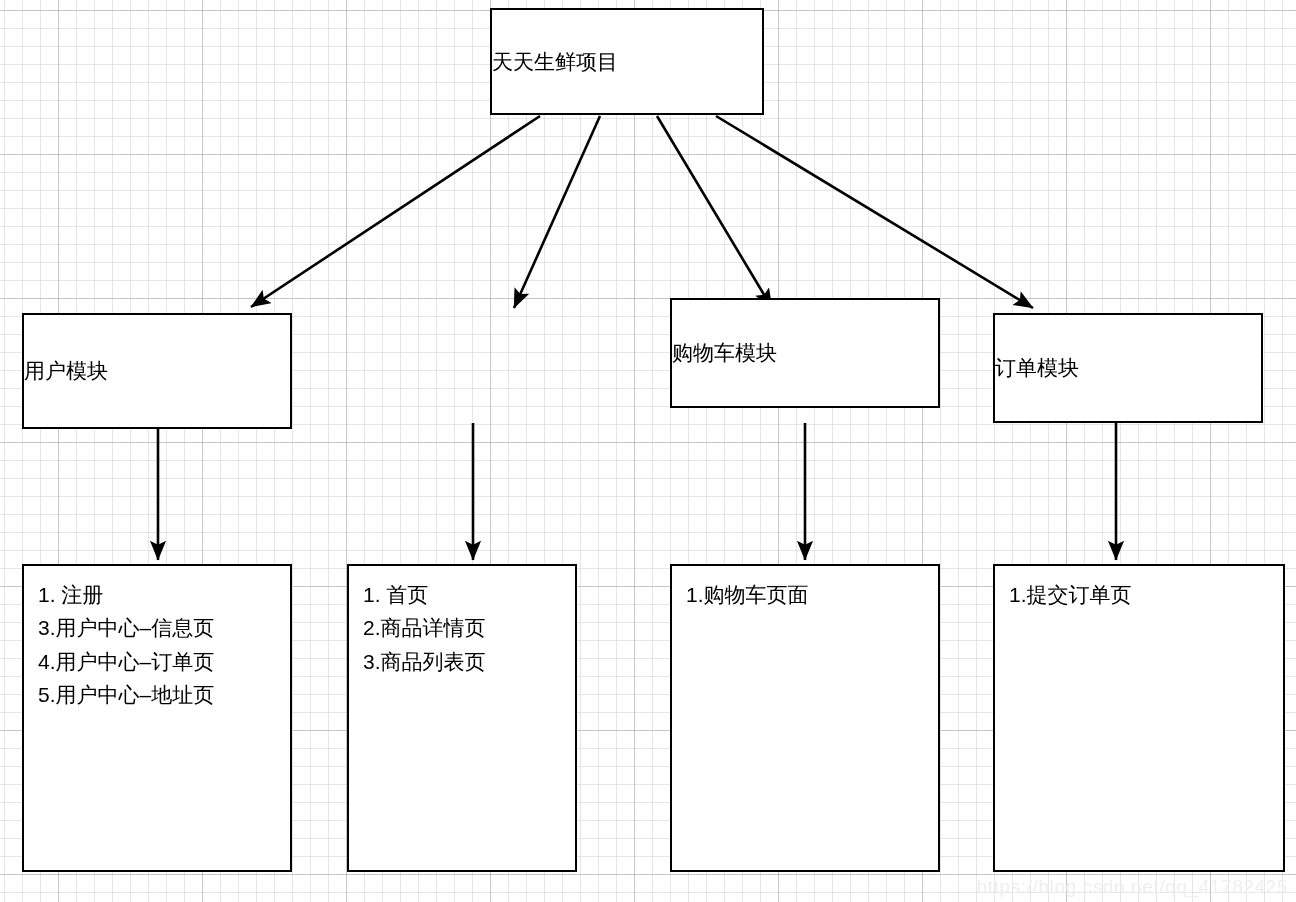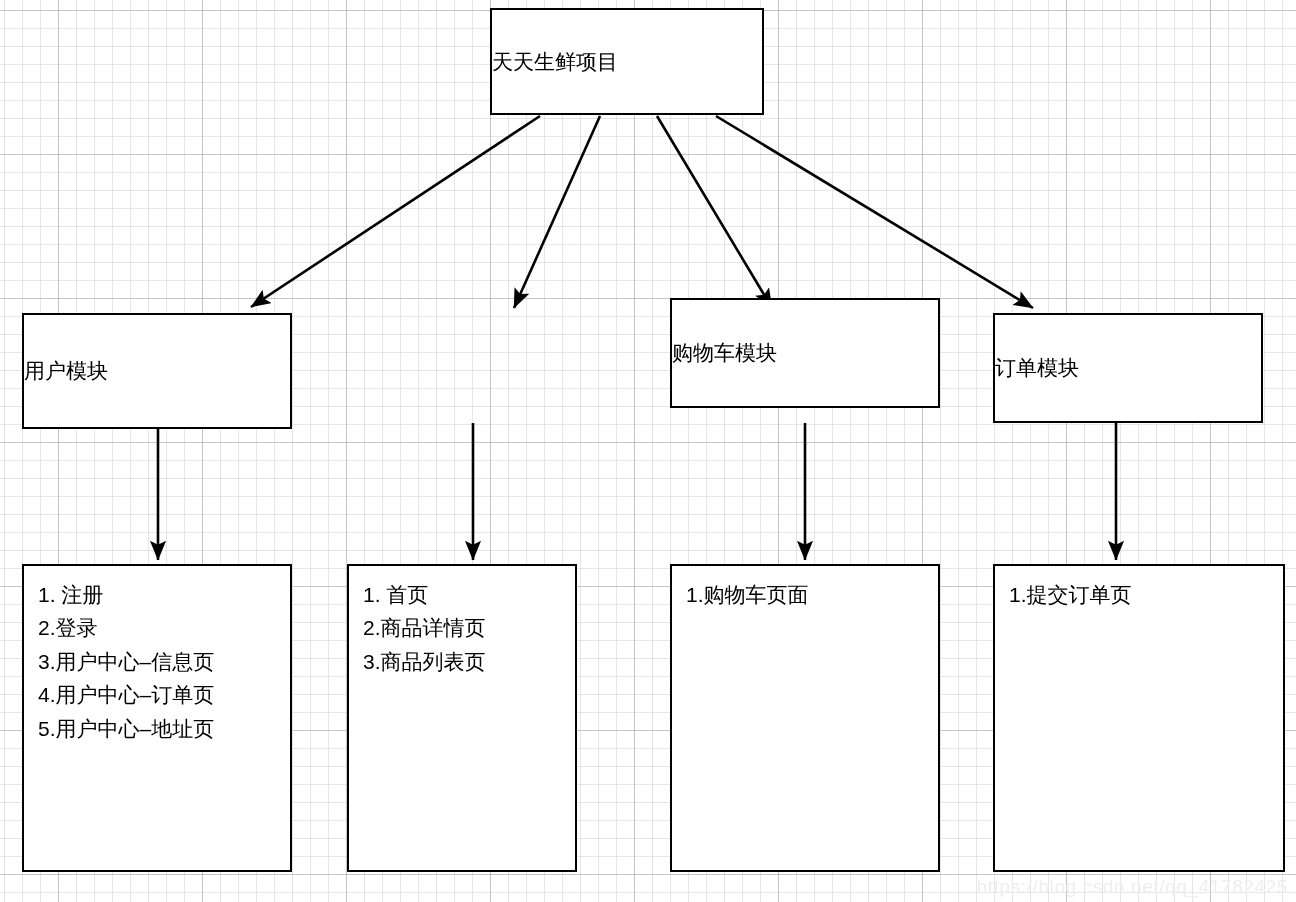--- a/index.html
+++ b/index.html
@@ -112,21 +112,20 @@
   <div class="node node-center" style="left:670px; top:298px; width:270px; height:110px;">
     <span class="node-label">购物车模块</span>
   </div>
 
   <div class="node node-center" style="left:993px; top:313px; width:270px; height:110px;">
     <span class="node-label">订单模块</span>
   </div>
 
   <div class="node node-list" style="left:22px; top:564px; width:270px; height:308px;">
     <div class="list-line">1. 注册</div>
-    <div class="list-line">2.登录</div>
     <div class="list-line">3.用户中心–信息页</div>
     <div class="list-line">4.用户中心–订单页</div>
     <div class="list-line">5.用户中心–地址页</div>
   </div>
 
   <div class="node node-list" style="left:347px; top:564px; width:230px; height:308px;">
     <div class="list-line">1. 首页</div>
     <div class="list-line">2.商品详情页</div>
     <div class="list-line">3.商品列表页</div>
   </div>

